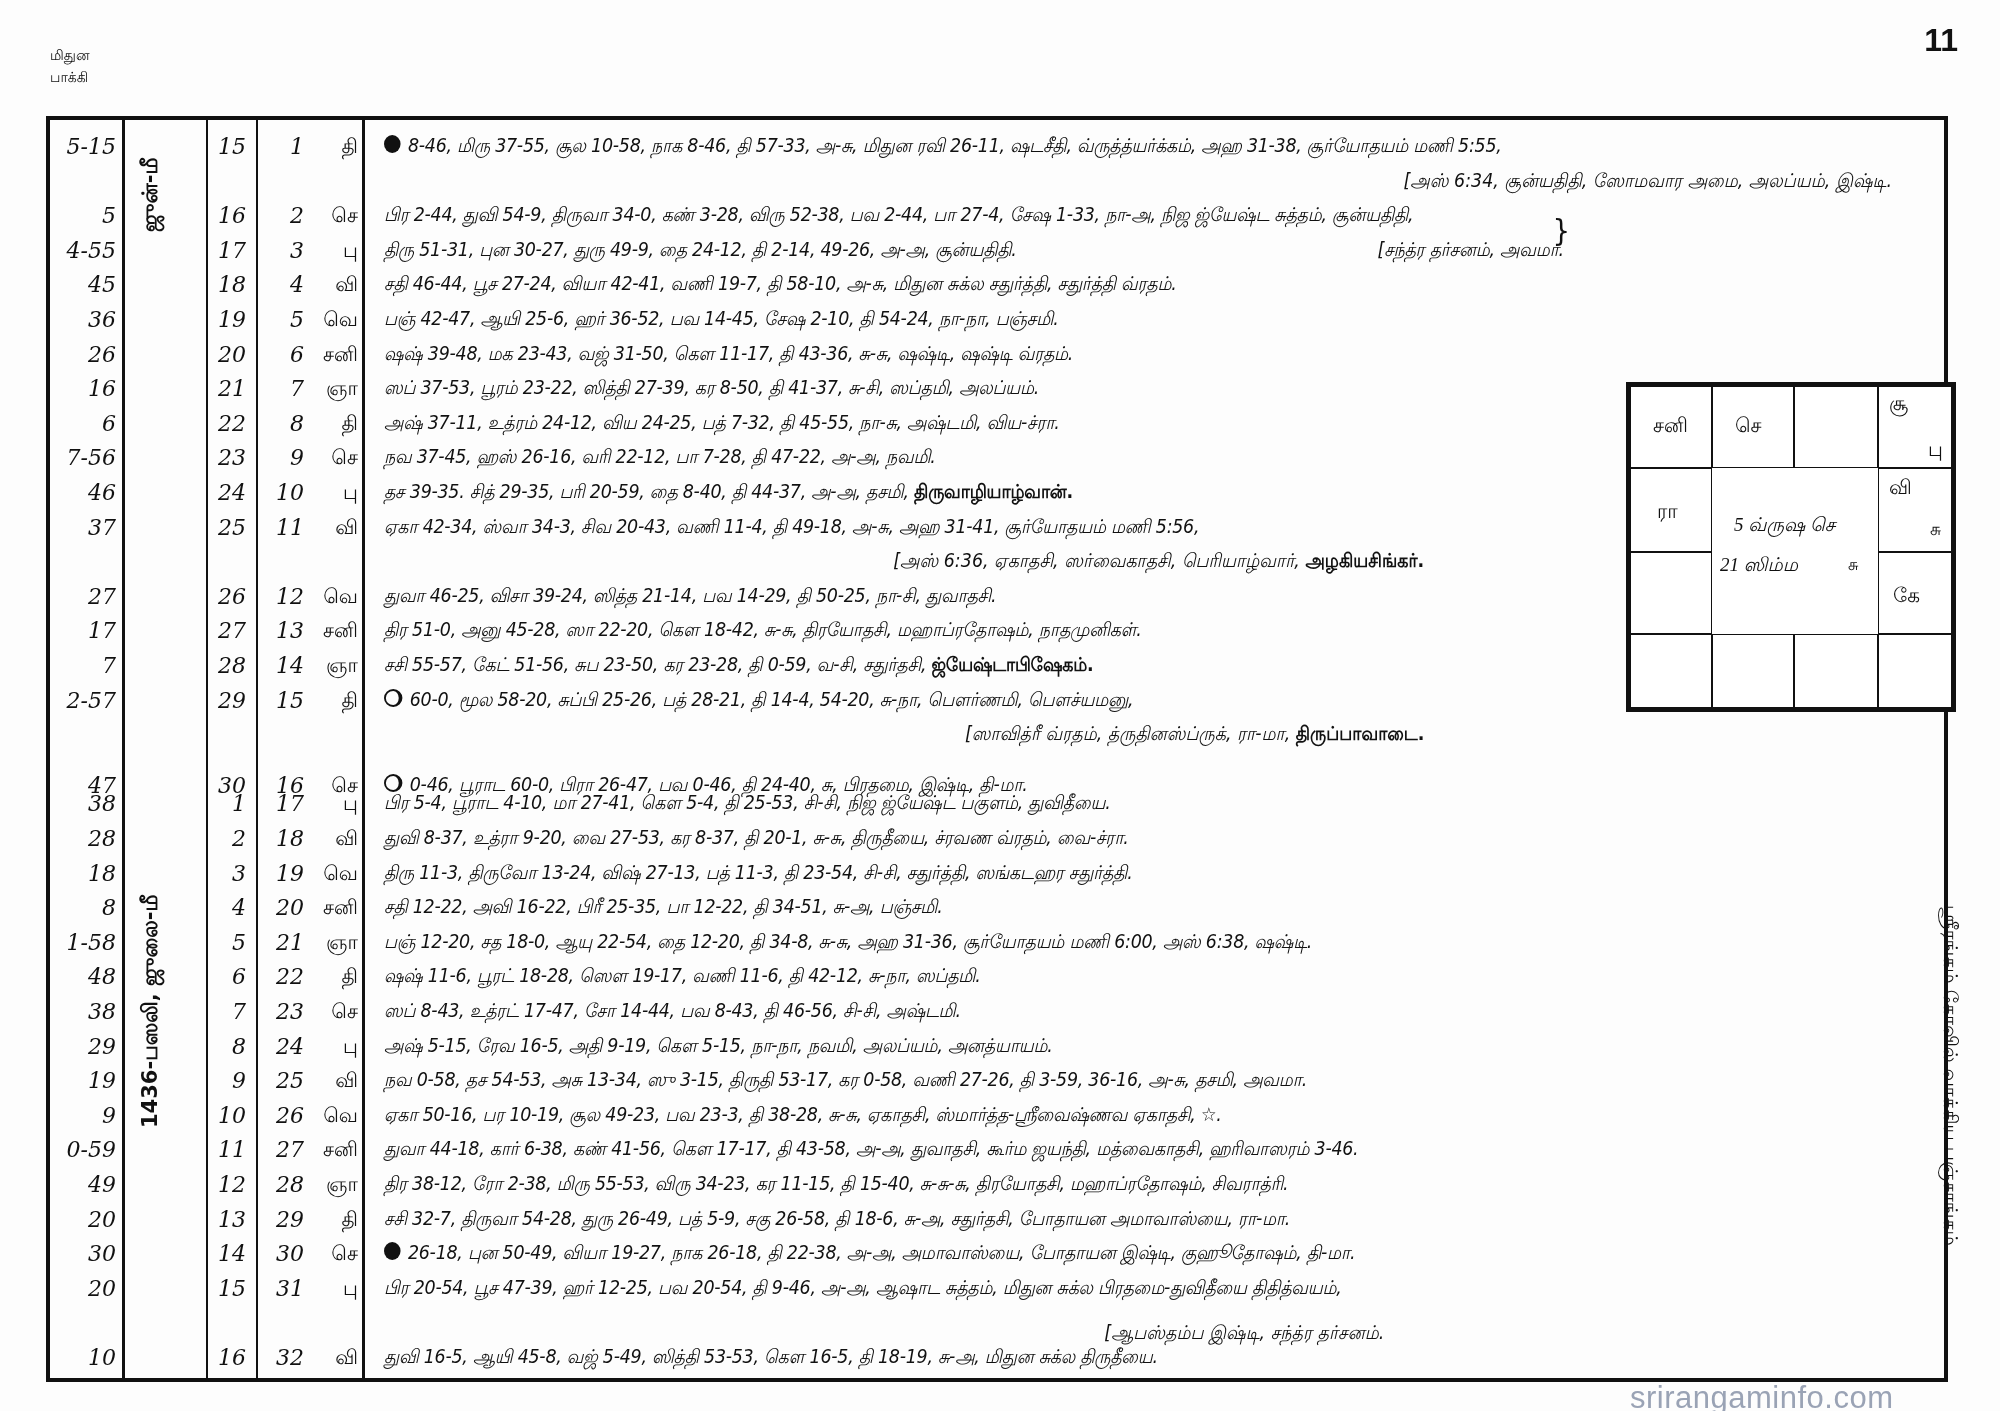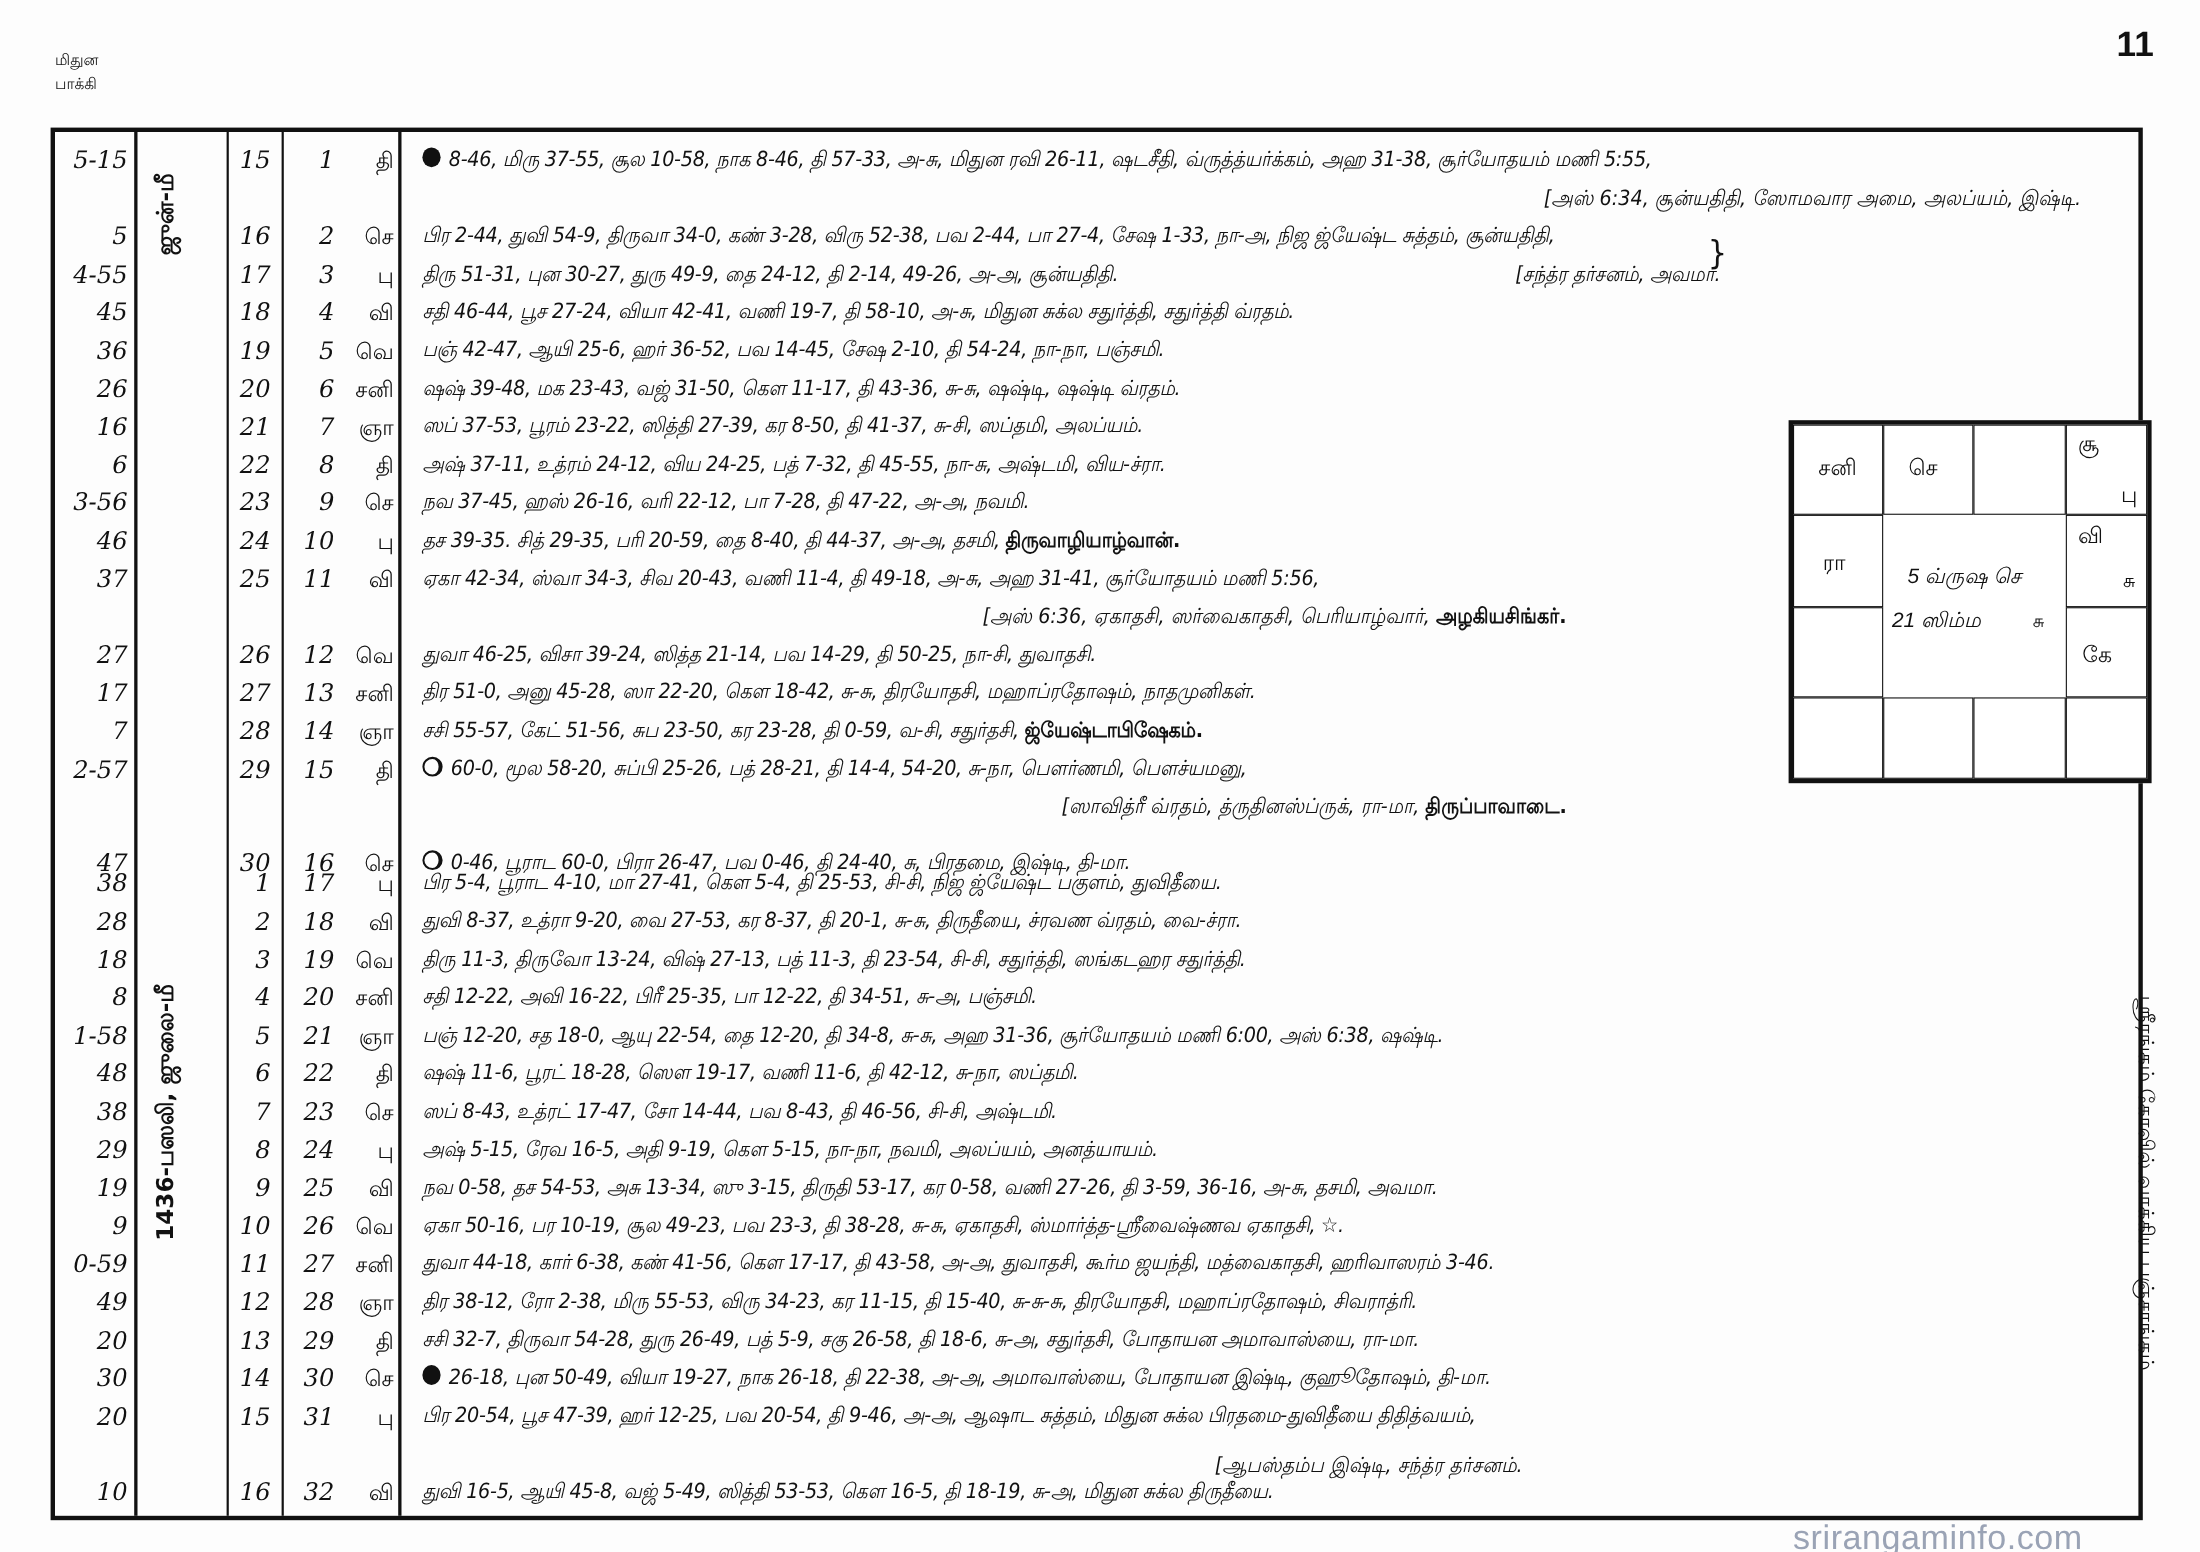--- a/index.html
+++ b/index.html
@@ -28,21 +28,21 @@
   .cont { position:absolute; right:520px; font-family:"DejaVu Sans", sans-serif; font-size:19px; font-style:italic; white-space:nowrap; transform:scaleX(0.92); transform-origin:right top; }
   .brace { font-style:normal; font-size:30px; line-height:18px; }
   .moon-full { display:inline-block; width:18px; height:18px; border-radius:50%; background:#111; margin-right:8px; vertical-align:-1px; }
   .moon-new { display:inline-block; width:14px; height:14px; border-radius:50%; border:2.5px solid #111; border-right-width:4px; margin-right:8px; vertical-align:-1px; }
 
   .side-month { position:absolute; font-family:"DejaVu Sans", sans-serif; font-size:21px; font-weight:bold; transform:rotate(-90deg); transform-origin:left top; white-space:nowrap; }
 
   .chart { position:absolute; left:1622px; top:378px; width:330px; height:330px; border:4px solid #111; box-sizing:border-box; background:#fff; }
   .cell { position:absolute; border:1.5px solid #111; box-sizing:border-box; font-family:"DejaVu Sans", sans-serif; font-size:20px; }
   .cell span { position:absolute; }
-  .chart-center { position:absolute; left:82px; top:82px; width:166px; height:166px; font-family:Liberation Sans, sans-serif; font-size:19px; }
+  .chart-center { position:absolute; left:82px; top:82px; width:166px; height:166px; font-family:Liberation Serif, serif; font-size:19px; }
   .chart-center div { position:absolute; white-space:nowrap; }
 
   .side-credit { position:absolute; left:1962px; top:905px; font-family:"DejaVu Sans", sans-serif; font-size:19px; transform:rotate(90deg); transform-origin:left top; white-space:nowrap; }
   .watermark { position:absolute; left:1630px; top:1380px; font-family:"Liberation Sans", sans-serif; font-size:31px; color:#9aa3b5; letter-spacing:0.5px; }
 </style>
 </head>
 <body>
 
 <div class="header">
   <div class="lagna-label">
@@ -115,21 +115,21 @@
         <div class="c c-txt"><span>ஸப் 37-53, பூரம் 23-22, ஸித்தி 27-39, கர 8-50, தி 41-37, சு-சி, ஸப்தமி, அலப்யம்.</span></div>
       </div>
       <div class="row" style="top: 290.8px;">
         <div class="c c-pakki">6</div>
         <div class="c c-june">22</div>
         <div class="c c-tamil">8</div>
         <div class="c c-wd">தி</div>
         <div class="c c-txt"><span>அஷ் 37-11, உத்ரம் 24-12, விய 24-25, பத் 7-32, தி 45-55, நா-சு, அஷ்டமி, விய-ச்ரா.</span></div>
       </div>
       <div class="row" style="top: 325.4px;">
-        <div class="c c-pakki">3-56</div>
+        <div class="c c-pakki">7-56</div>
         <div class="c c-june">23</div>
         <div class="c c-tamil">9</div>
         <div class="c c-wd">செ</div>
         <div class="c c-txt"><span>நவ 37-45, ஹஸ் 26-16, வரி 22-12, பா 7-28, தி 47-22, அ-அ, நவமி.</span></div>
       </div>
       <div class="row" style="top: 360px;">
         <div class="c c-pakki">46</div>
         <div class="c c-june">24</div>
         <div class="c c-tamil">10</div>
         <div class="c c-wd">பு</div>

